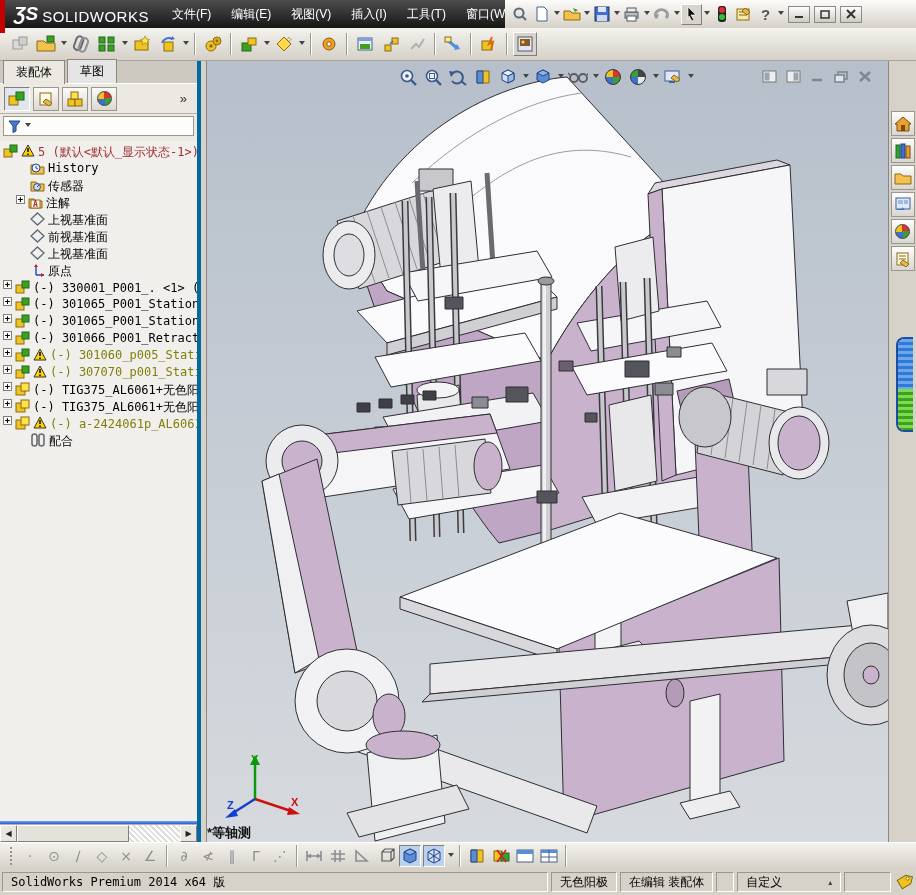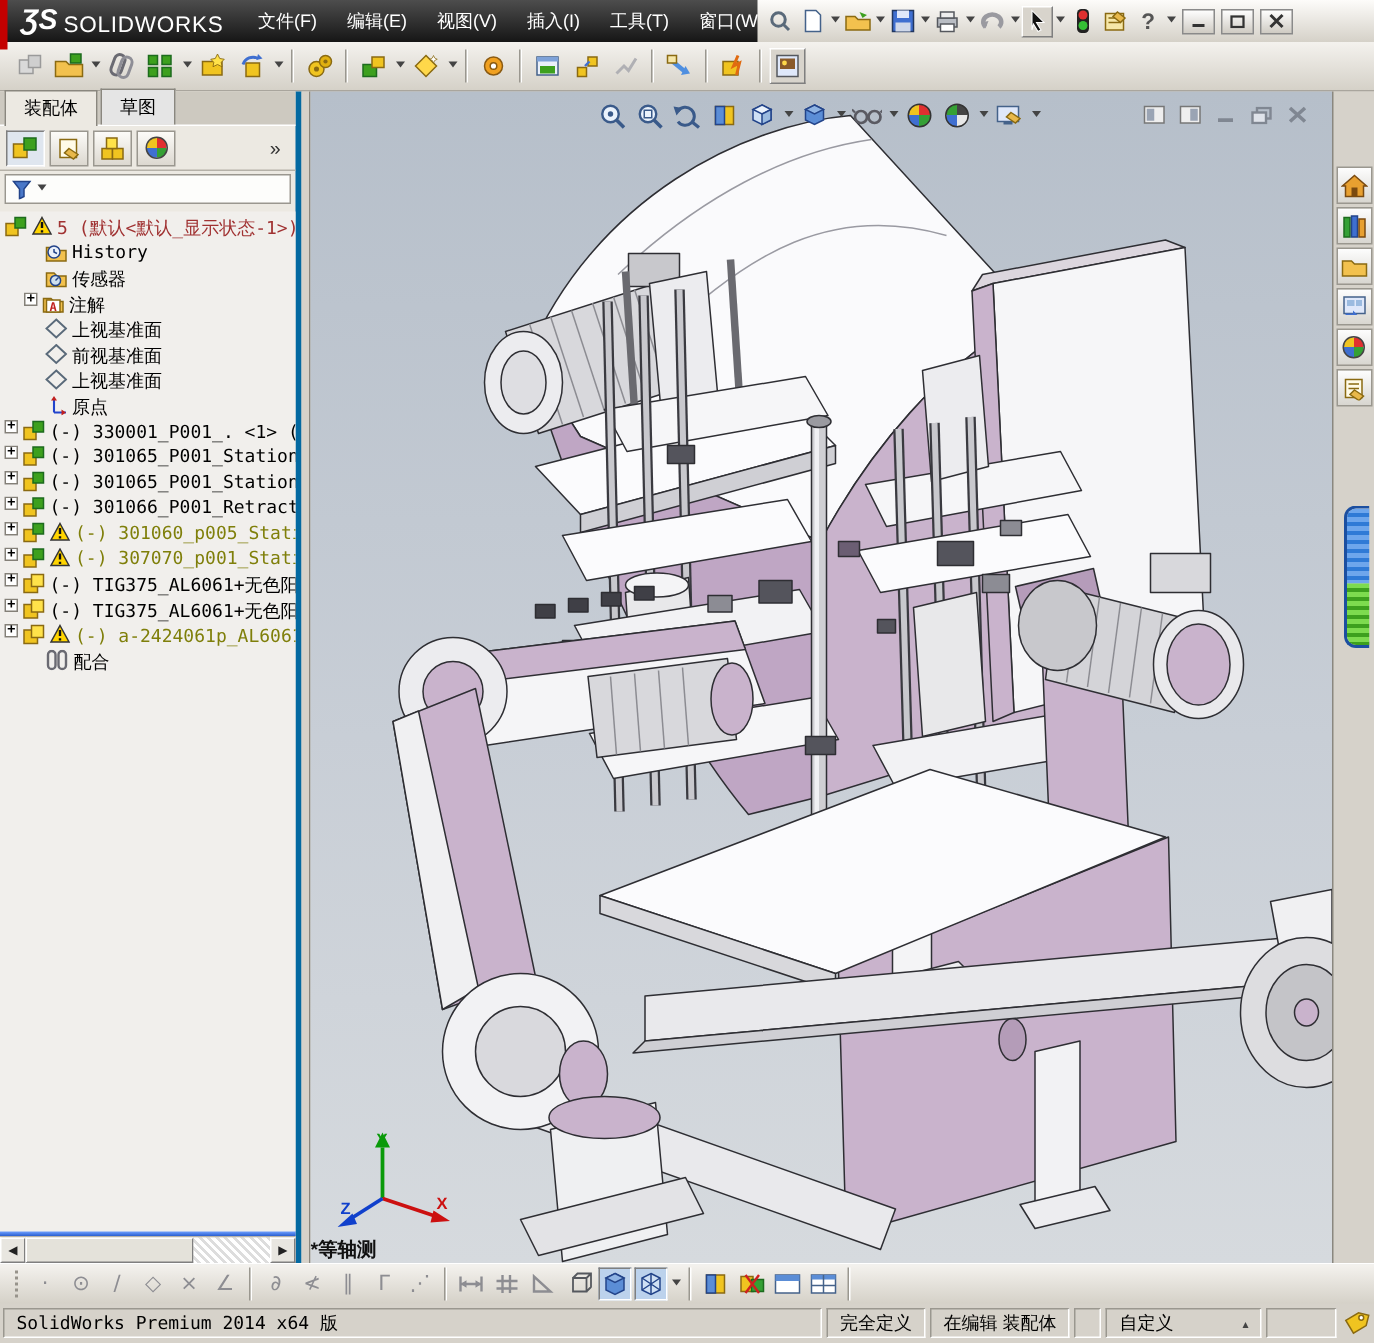--- a/index.html
+++ b/index.html
@@ -957,21 +957,21 @@
         <rect x="1" y="1" width="16" height="12" fill="#fff" stroke="#44628a"></rect>
         <rect x="1" y="1" width="16" height="3" fill="#5b8dd6"></rect>
         <path d="M9,1 v12 M1,8 h16" stroke="#44628a"></path>
       </svg>
     </span>
   <span class="vsep"></span>
 </div>
 
 <div id="statusbar" class="abs">
   <div class="cell" id="cell-app">SolidWorks Premium 2014 x64 版</div>
-  <div class="cell">完全定义</div>
+  <div class="cell">无色阳极</div>
   <div class="cell">在编辑 装配体</div>
   <div class="cell" style="width:14px"></div>
   <div class="cell" style="width:104px;justify-content:space-between;gap:8px">
     <span>自定义</span>
     <span style="font-size:8px;color:#444">▴</span>
   </div>
   <div class="cell" style="flex:1"></div>
   <span>
       <svg width="20" height="18">
         <path d="M3,9 L10,2 h7 v7 l-7,7 z" fill="#f0c420" stroke="#8a6a12" transform="rotate(14 10 9)"></path>

